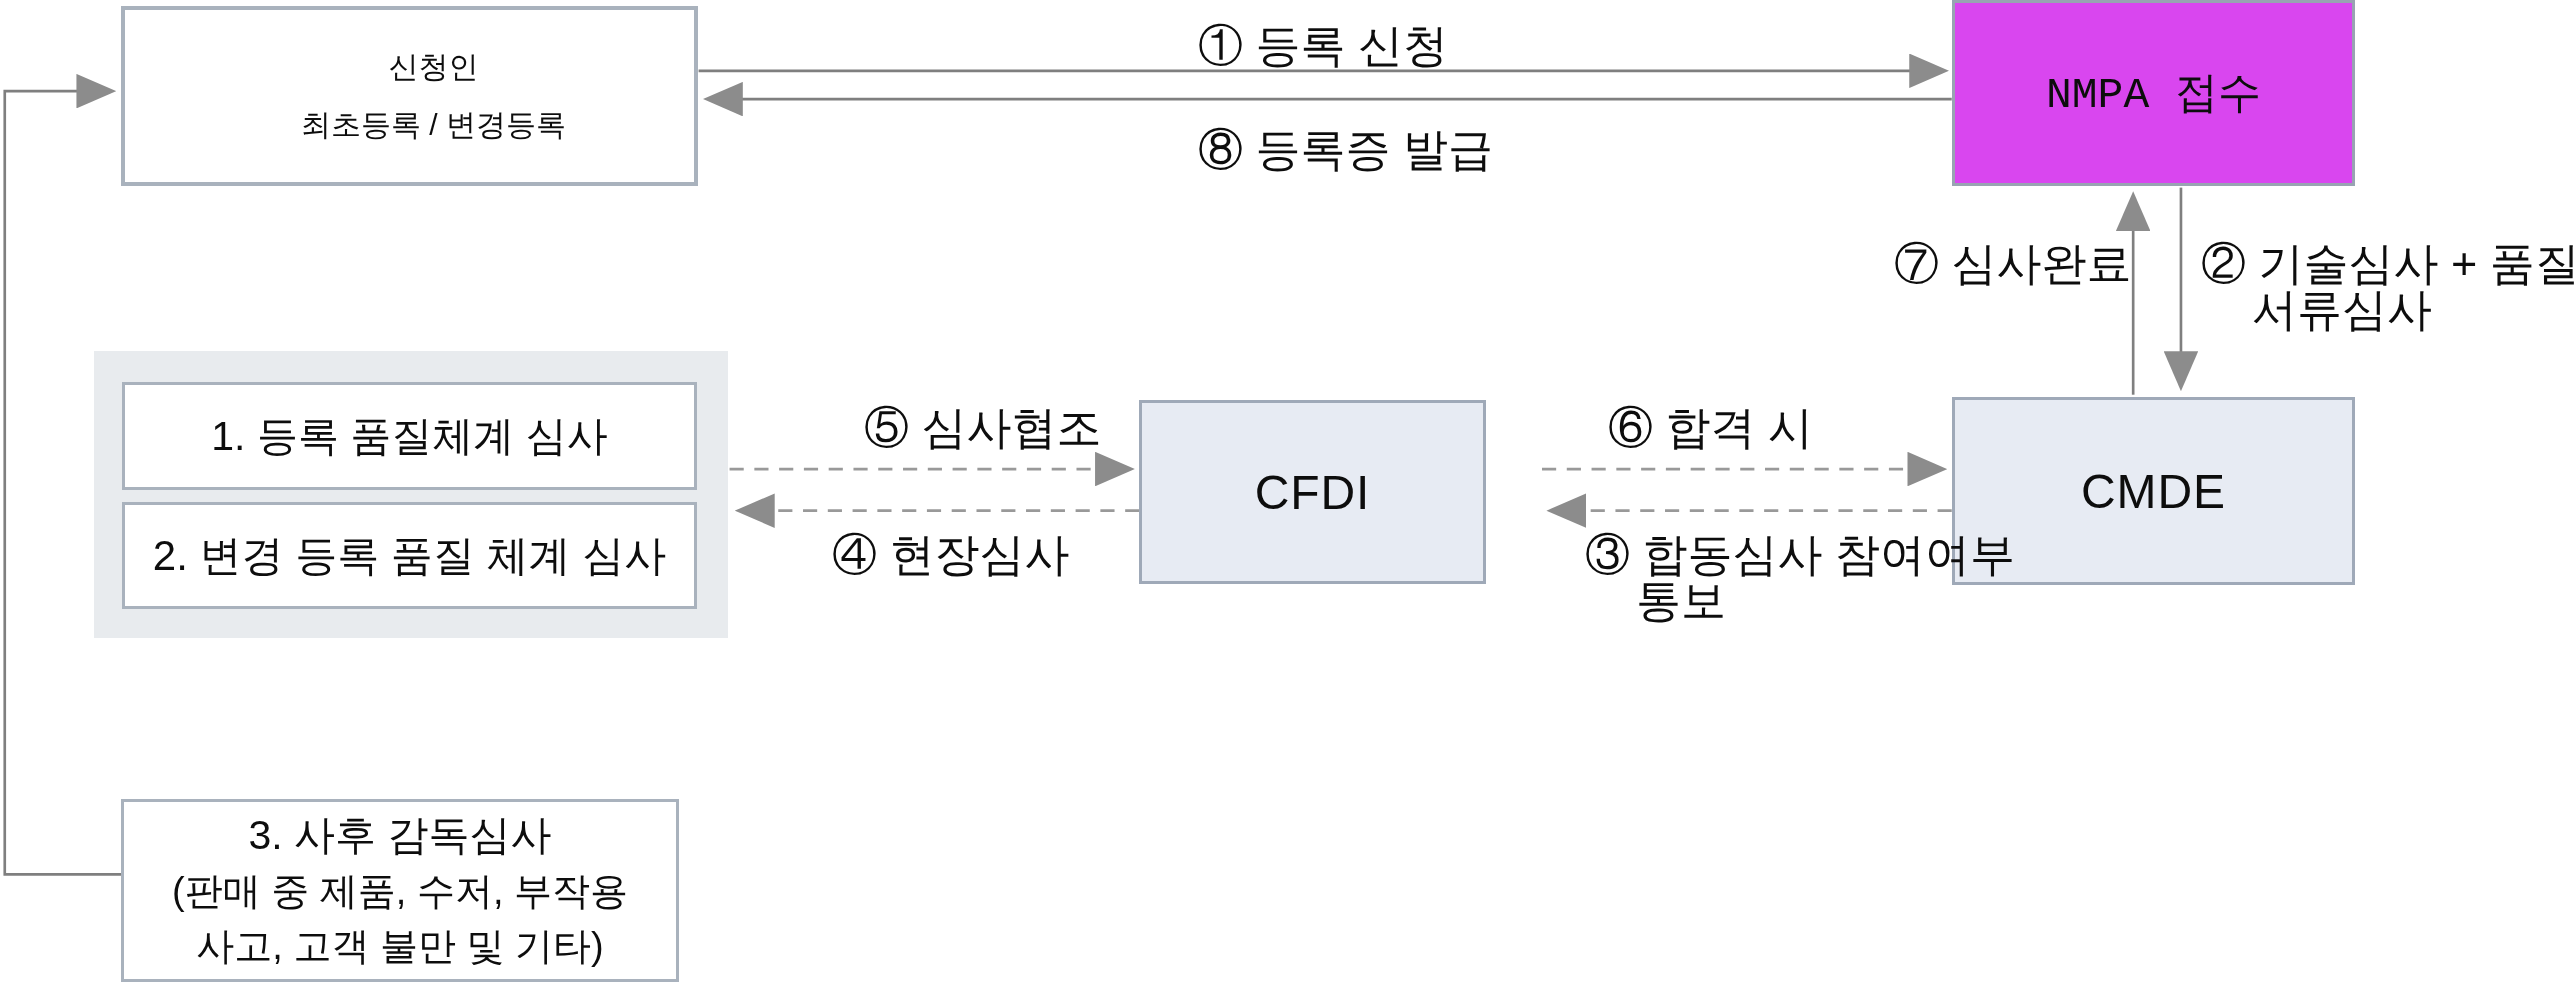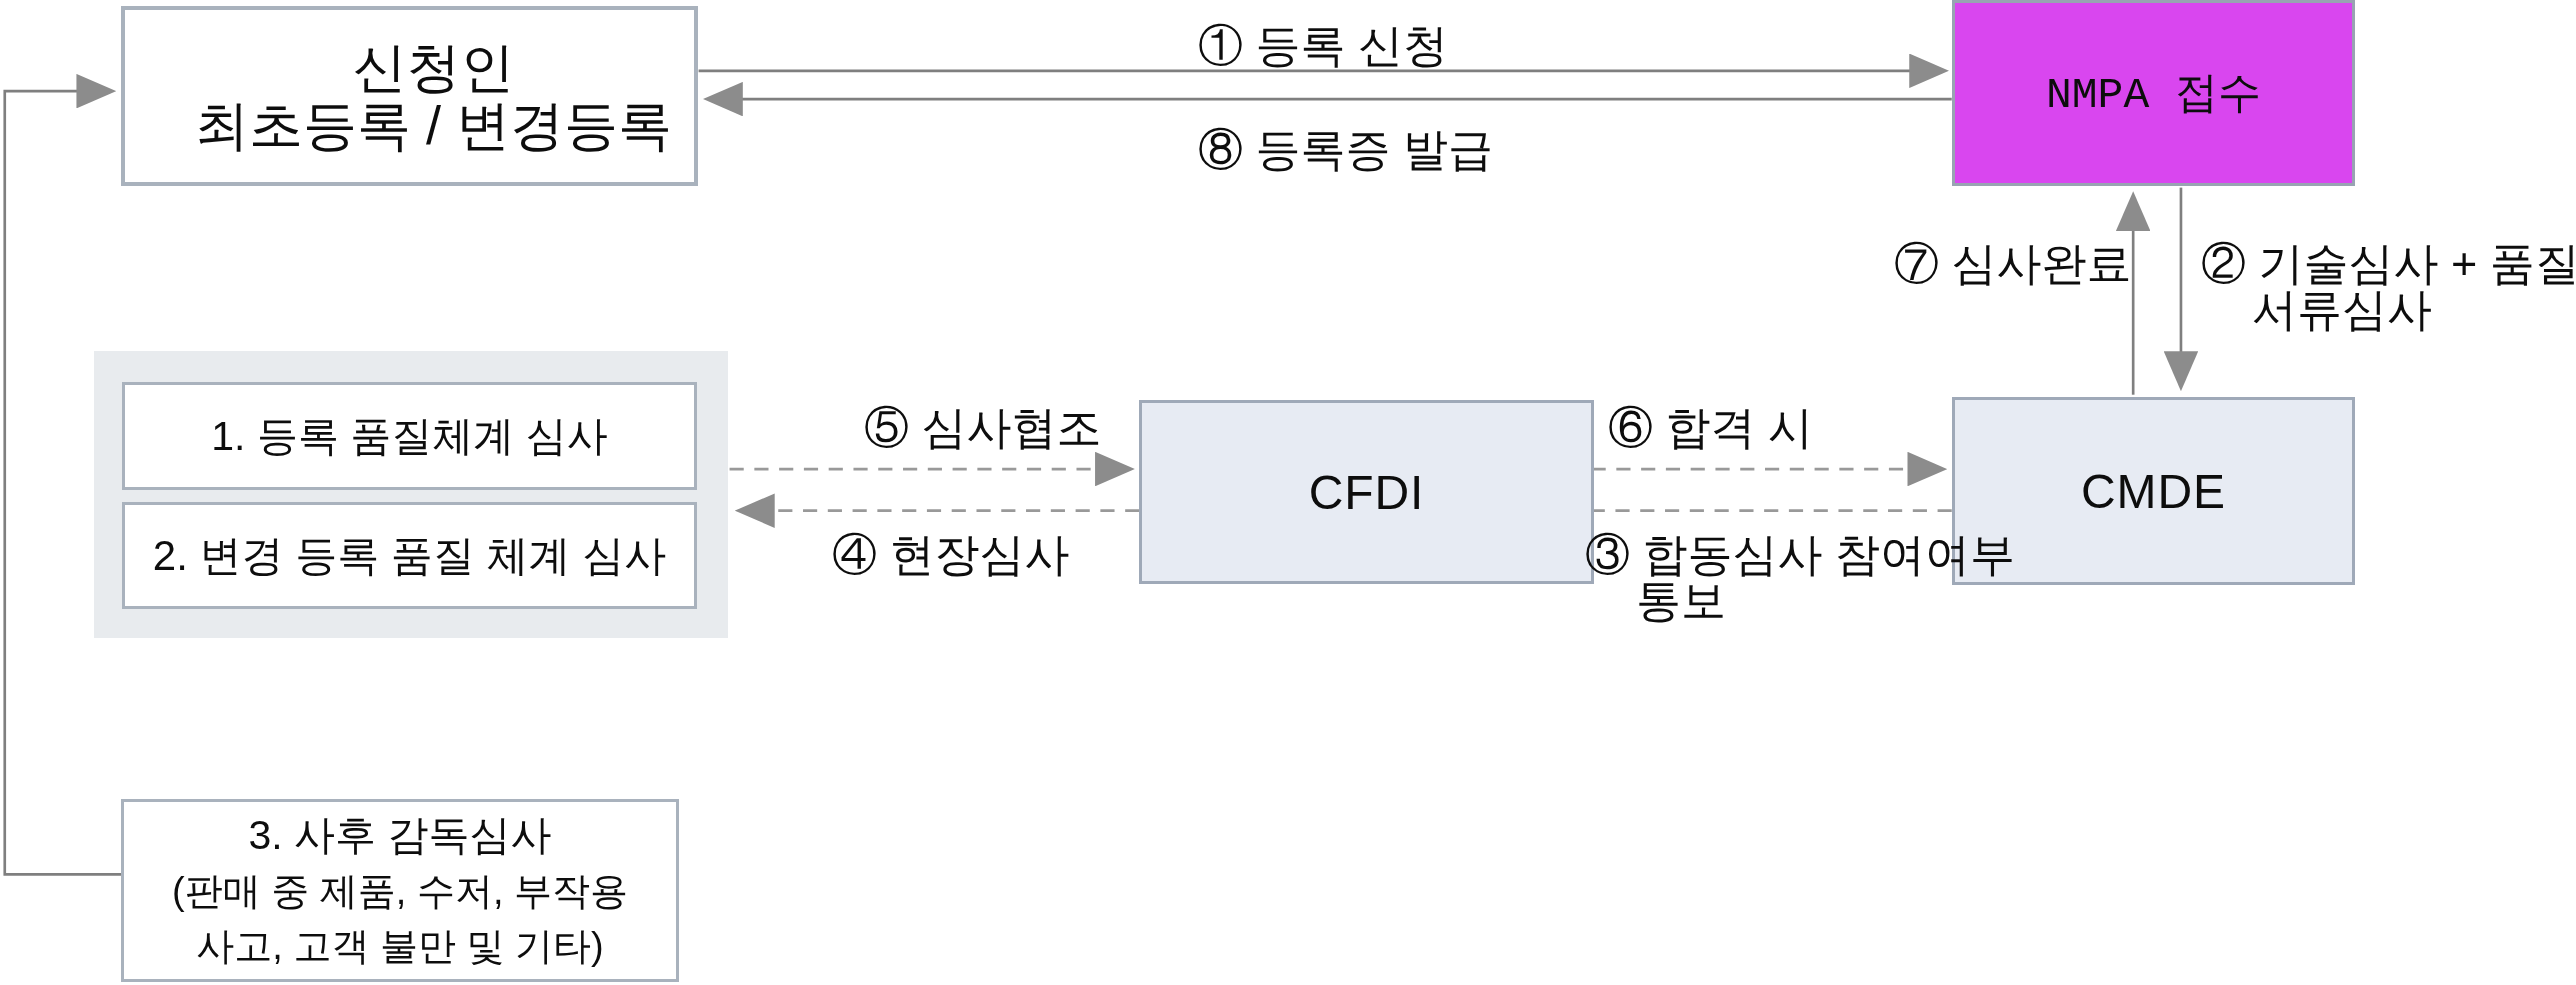--- a/index.html
+++ b/index.html
@@ -8,21 +8,21 @@
     font-family:"Liberation Sans", sans-serif; color:#0d0d0d; overflow:hidden;
   }
   .connectors { position:absolute; left:0; top:0; width:2576px; height:985px; }
   .node { position:absolute; display:flex; flex-direction:column; align-items:center; justify-content:center; text-align:center; box-sizing:border-box; }
   .node-white { background:#ffffff; border:4.4px solid #a9b2bd; }
   .node-dark  { background:#d946ef; border:3.5px solid #98a3b2;font-family:Liberation Mono, monospace; }
   .node-light { background:#e7ebf3; border:3.5px solid #9fa9b8; }
   .group-panel { position:absolute; background:#e8ebee; }
   .lbl { position:absolute; white-space:nowrap; font-size:45px; line-height:46px; }
   .lbl .indent { margin-left:51px; }
-  .applicant-text { font-size:54px; line-height:58px;padding-left:48px; }
+  .applicant-text { font-size:30px; line-height:58px;padding-left:48px; }
   .nmpa-text { font-size:43px; }
   .org-text { font-size:48px; letter-spacing:0.9px; }
   .audit-text { font-size:41px; }
   .audit2-text { font-size:42px; }
   .audit3-title { font-size:41px; line-height:57px; }
   .audit3-sub { font-size:38px; line-height:55px; }
   .col { display:flex; flex-direction:column; }
 </style>
 </head>
 <body>
@@ -59,21 +59,21 @@
 
   <div class="node node-white applicant-text" style="left:121px; top:6.2px; width:577px; height:180px;">
     <div>신청인</div>
     <div>최초등록 / 변경등록</div>
   </div>
 
   <div class="node node-dark nmpa-text" style="left:1952px; top:0px; width:403px; height:186px;">
     <div>NMPA 접수</div>
   </div>
 
-  <div class="node node-light org-text" style="left:1139px; top:400px; width:455px; height:184px;">
+  <div class="node node-light org-text" style="left:1139px; top:400px; width:347px; height:184px;">
     <div>CFDI</div>
   </div>
 
   <div class="node node-light org-text" style="left:1952px; top:397px; width:403px; height:188px;">
     <div>CMDE</div>
   </div>
 
   <div class="node node-white audit-text" style="left:122px; top:382px; width:575px; height:108px; border-width:3.5px;">
     <div>1. 등록 품질체계 심사</div>
   </div>

